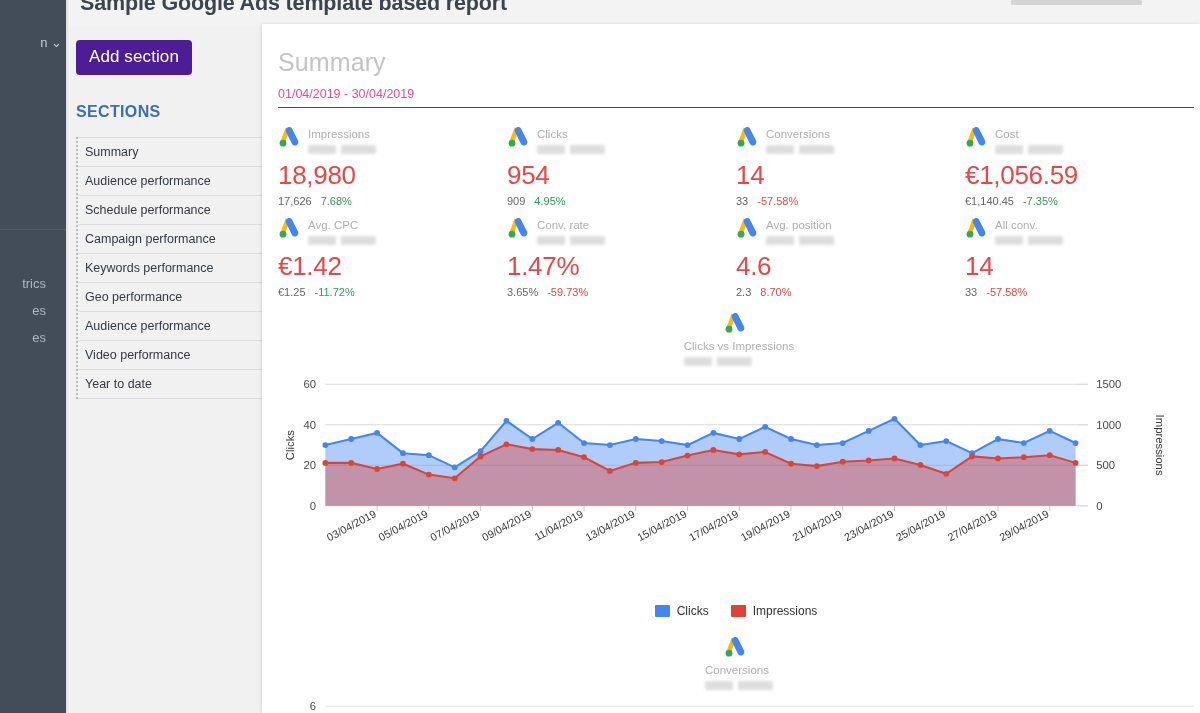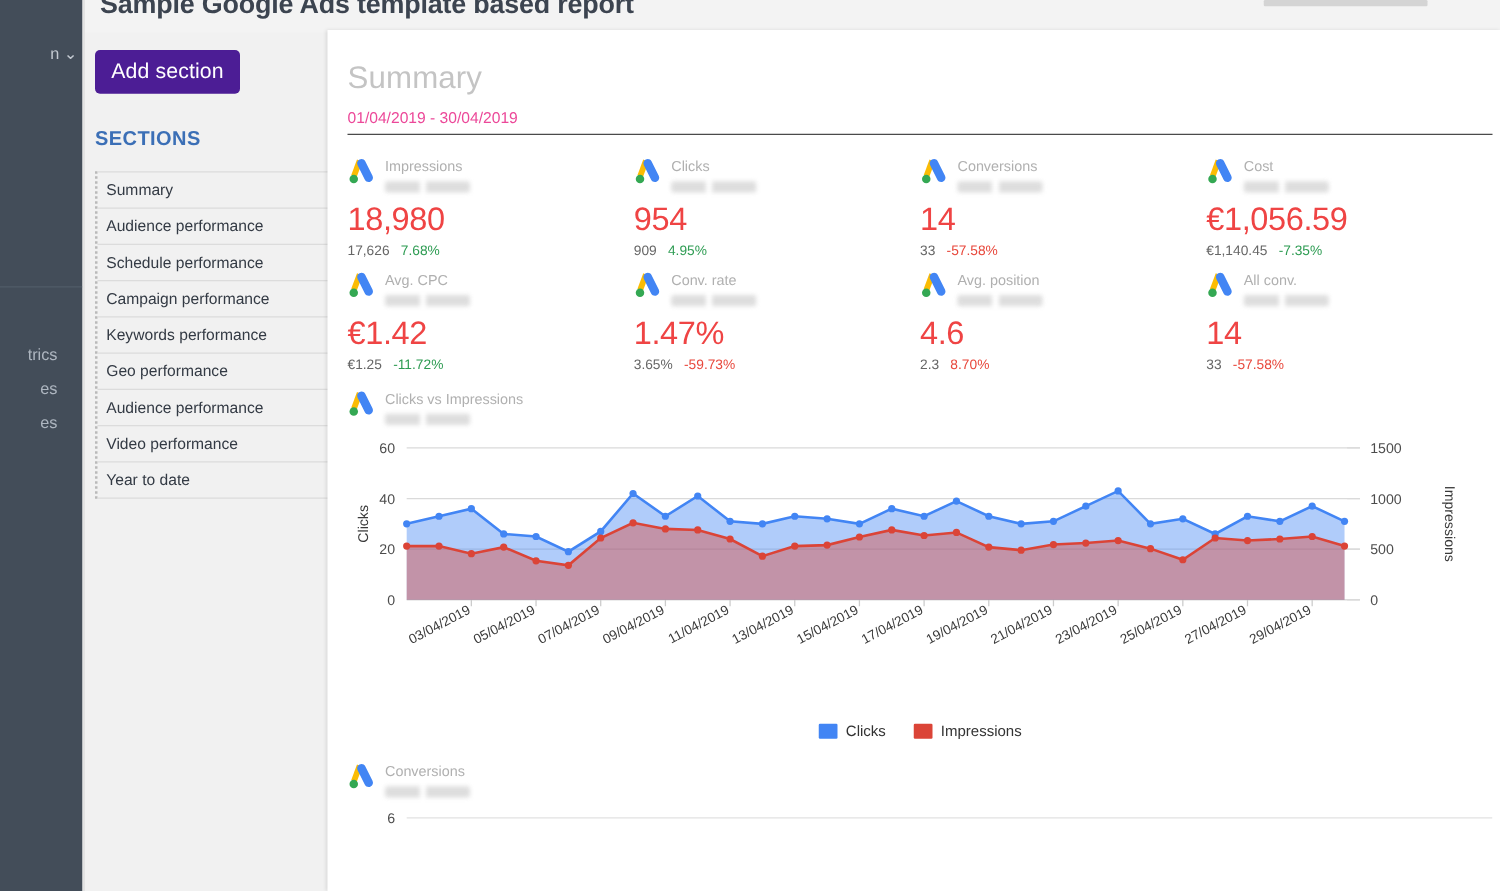--- a/index.html
+++ b/index.html
@@ -111,21 +111,21 @@
     font-weight: normal; margin-top: 4px; letter-spacing: -0.3px;
   }
   .kpi-foot { font-size: 11px; margin-top: 3px; }
   .kpi-prev { color: #666666; }
   .kpi-delta { margin-left: 9px; text-align: right; }
   .kpi-delta.up { color: #2e9c53; }
   .kpi-delta.down { color: #e8483c; }
 
   
   .chart-block { margin-top: 12px; }
-  .chart-head { display: flex; align-items: flex-start; }
+  .chart-head { display: flex; align-items: center; flex-direction: column; }
   .chart-title { font-size: 11.5px; color: #b0b0b0; line-height: 13px; }
 
   .chart-area { position: relative; height: 190px; margin-top: 6px; }
   .svg-wrap { position: absolute; inset: 0; }
   .axis-text { font-size: 11px; fill: #4c4c4c; font-family: "Liberation Sans", sans-serif; }
   .axis-title { font-size: 11px; fill: #3a3a3a; font-family: "Liberation Sans", sans-serif; }
   .xtick { font-size: 10.5px; fill: #3a3a3a; font-family: "Liberation Sans", sans-serif; }
 
   .legend {
     display: flex; justify-content: center; align-items: center;

